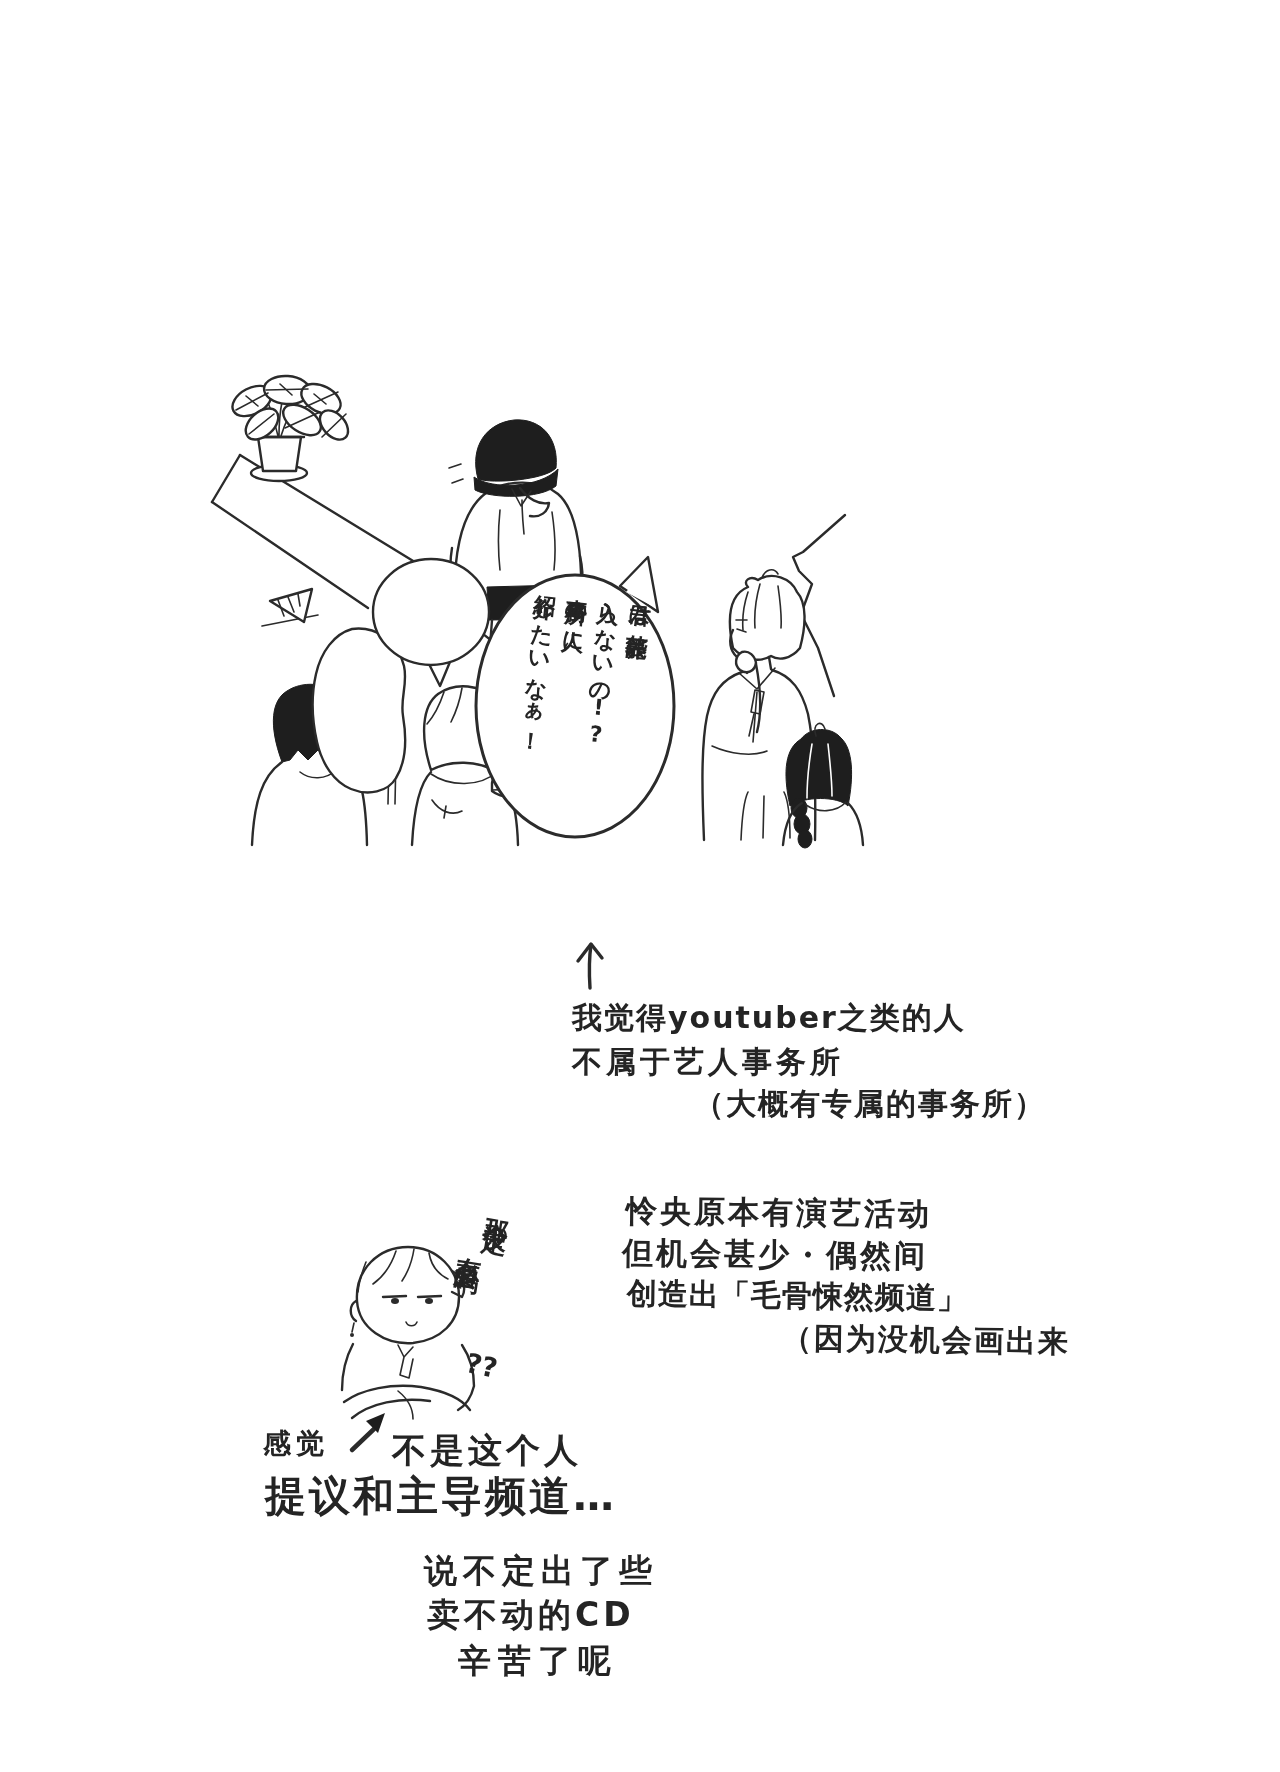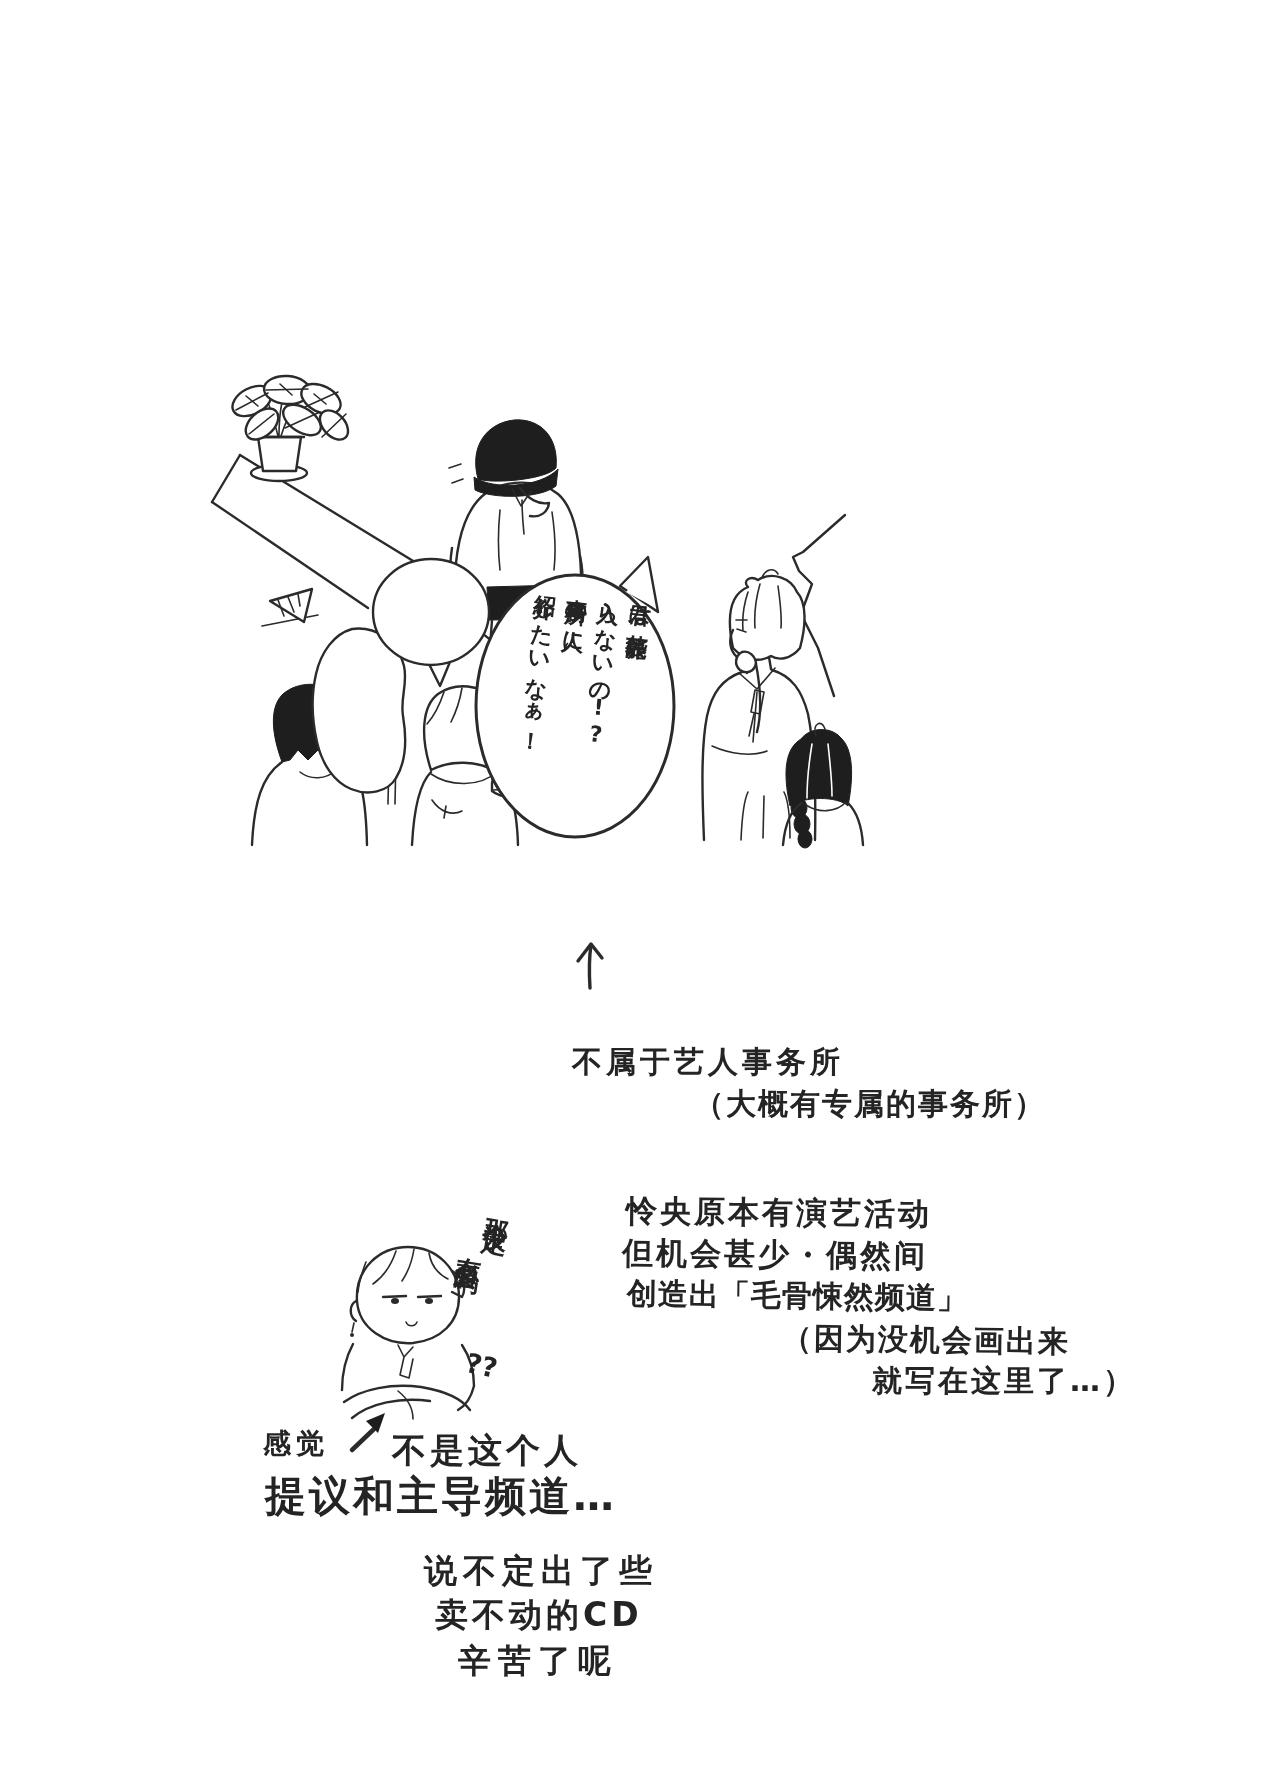--- a/index.html
+++ b/index.html
@@ -27,21 +27,21 @@
   .n-re5{left:872px;top:1361px;font-size:30px;letter-spacing:3px;}
   .chibi-colR{left:484px;top:1200px;font-size:25px;letter-spacing:3px;font-weight:bold;
               transform:rotate(9deg);transform-origin:50% 0;}
   .chibi-colL{left:456px;top:1238px;font-size:25px;letter-spacing:4px;font-weight:bold;
               transform:rotate(9deg);transform-origin:50% 0;}
   .chibi-qq{left:466px;top:1348px;font-size:27px;font-weight:bold;transform:rotate(12deg);}
   .n-fe1a{left:263px;top:1426px;font-size:28px;letter-spacing:5px;}
   .n-fe1b{left:392px;top:1428px;font-size:34px;letter-spacing:4px;text-align:center;}
   .n-fe2{left:265px;top:1470px;font-size:41px;letter-spacing:3px;}
   .n-cd1{left:424px;top:1550px;font-size:33px;letter-spacing:6px;}
-  .n-cd2{left:427px;top:1594px;font-size:33px;letter-spacing:4px;margin-left:8px;}
+  .n-cd2{left:427px;top:1594px;font-size:33px;letter-spacing:4px;}
   .n-cd3{left:430px;top:1640px;font-size:33px;letter-spacing:7px;margin-left:28px;}
 </style>
 </head>
 <body>
 
 <div id="page">
 
   <svg width="1280" height="1772" viewBox="0 0 1280 1772">
 
     <g>
@@ -181,28 +181,28 @@
       <path class="ln" style="stroke-width:4.5" d="M352 1450 L374 1429"></path>
       <path d="M366 1421 L385 1413 L378 1433 Z" fill="#1e1e1e"></path>
     </g>
   </svg>
 
   <div class="txt vtxt bubble-text">君は芸能界
 入らないの!?
 事務所の人に
 紹介したいなぁ！</div>
 
+  <div class="txt note n-yt1">我觉得youtuber之类的人</div>
   <div class="txt note n-yt2">不属于艺人事务所</div>
   <div class="txt note n-yt3">（大概有专属的事务所）</div>
 
   <div class="txt note n-re1">怜央原本有演艺活动</div>
   <div class="txt note n-re2">但机会甚少・偶然间</div>
   <div class="txt note n-re3">创造出「毛骨悚然频道」</div>
   <div class="txt note n-re4">（因为没机会画出来</div>
-  <div class="txt note n-re5">就写在这里了…）</div>
 
   <div class="txt vtxt chibi-colR">那个设定</div>
   <div class="txt vtxt chibi-colL">有必要吗</div>
   <div class="txt chibi-qq">??</div>
 
   <div class="txt note n-fe1a">感觉</div>
   <div class="txt note n-fe1b">不是这个人</div>
   <div class="txt note n-fe2">提议和主导频道…</div>
 
   <div class="txt note n-cd1">说不定出了些</div>

